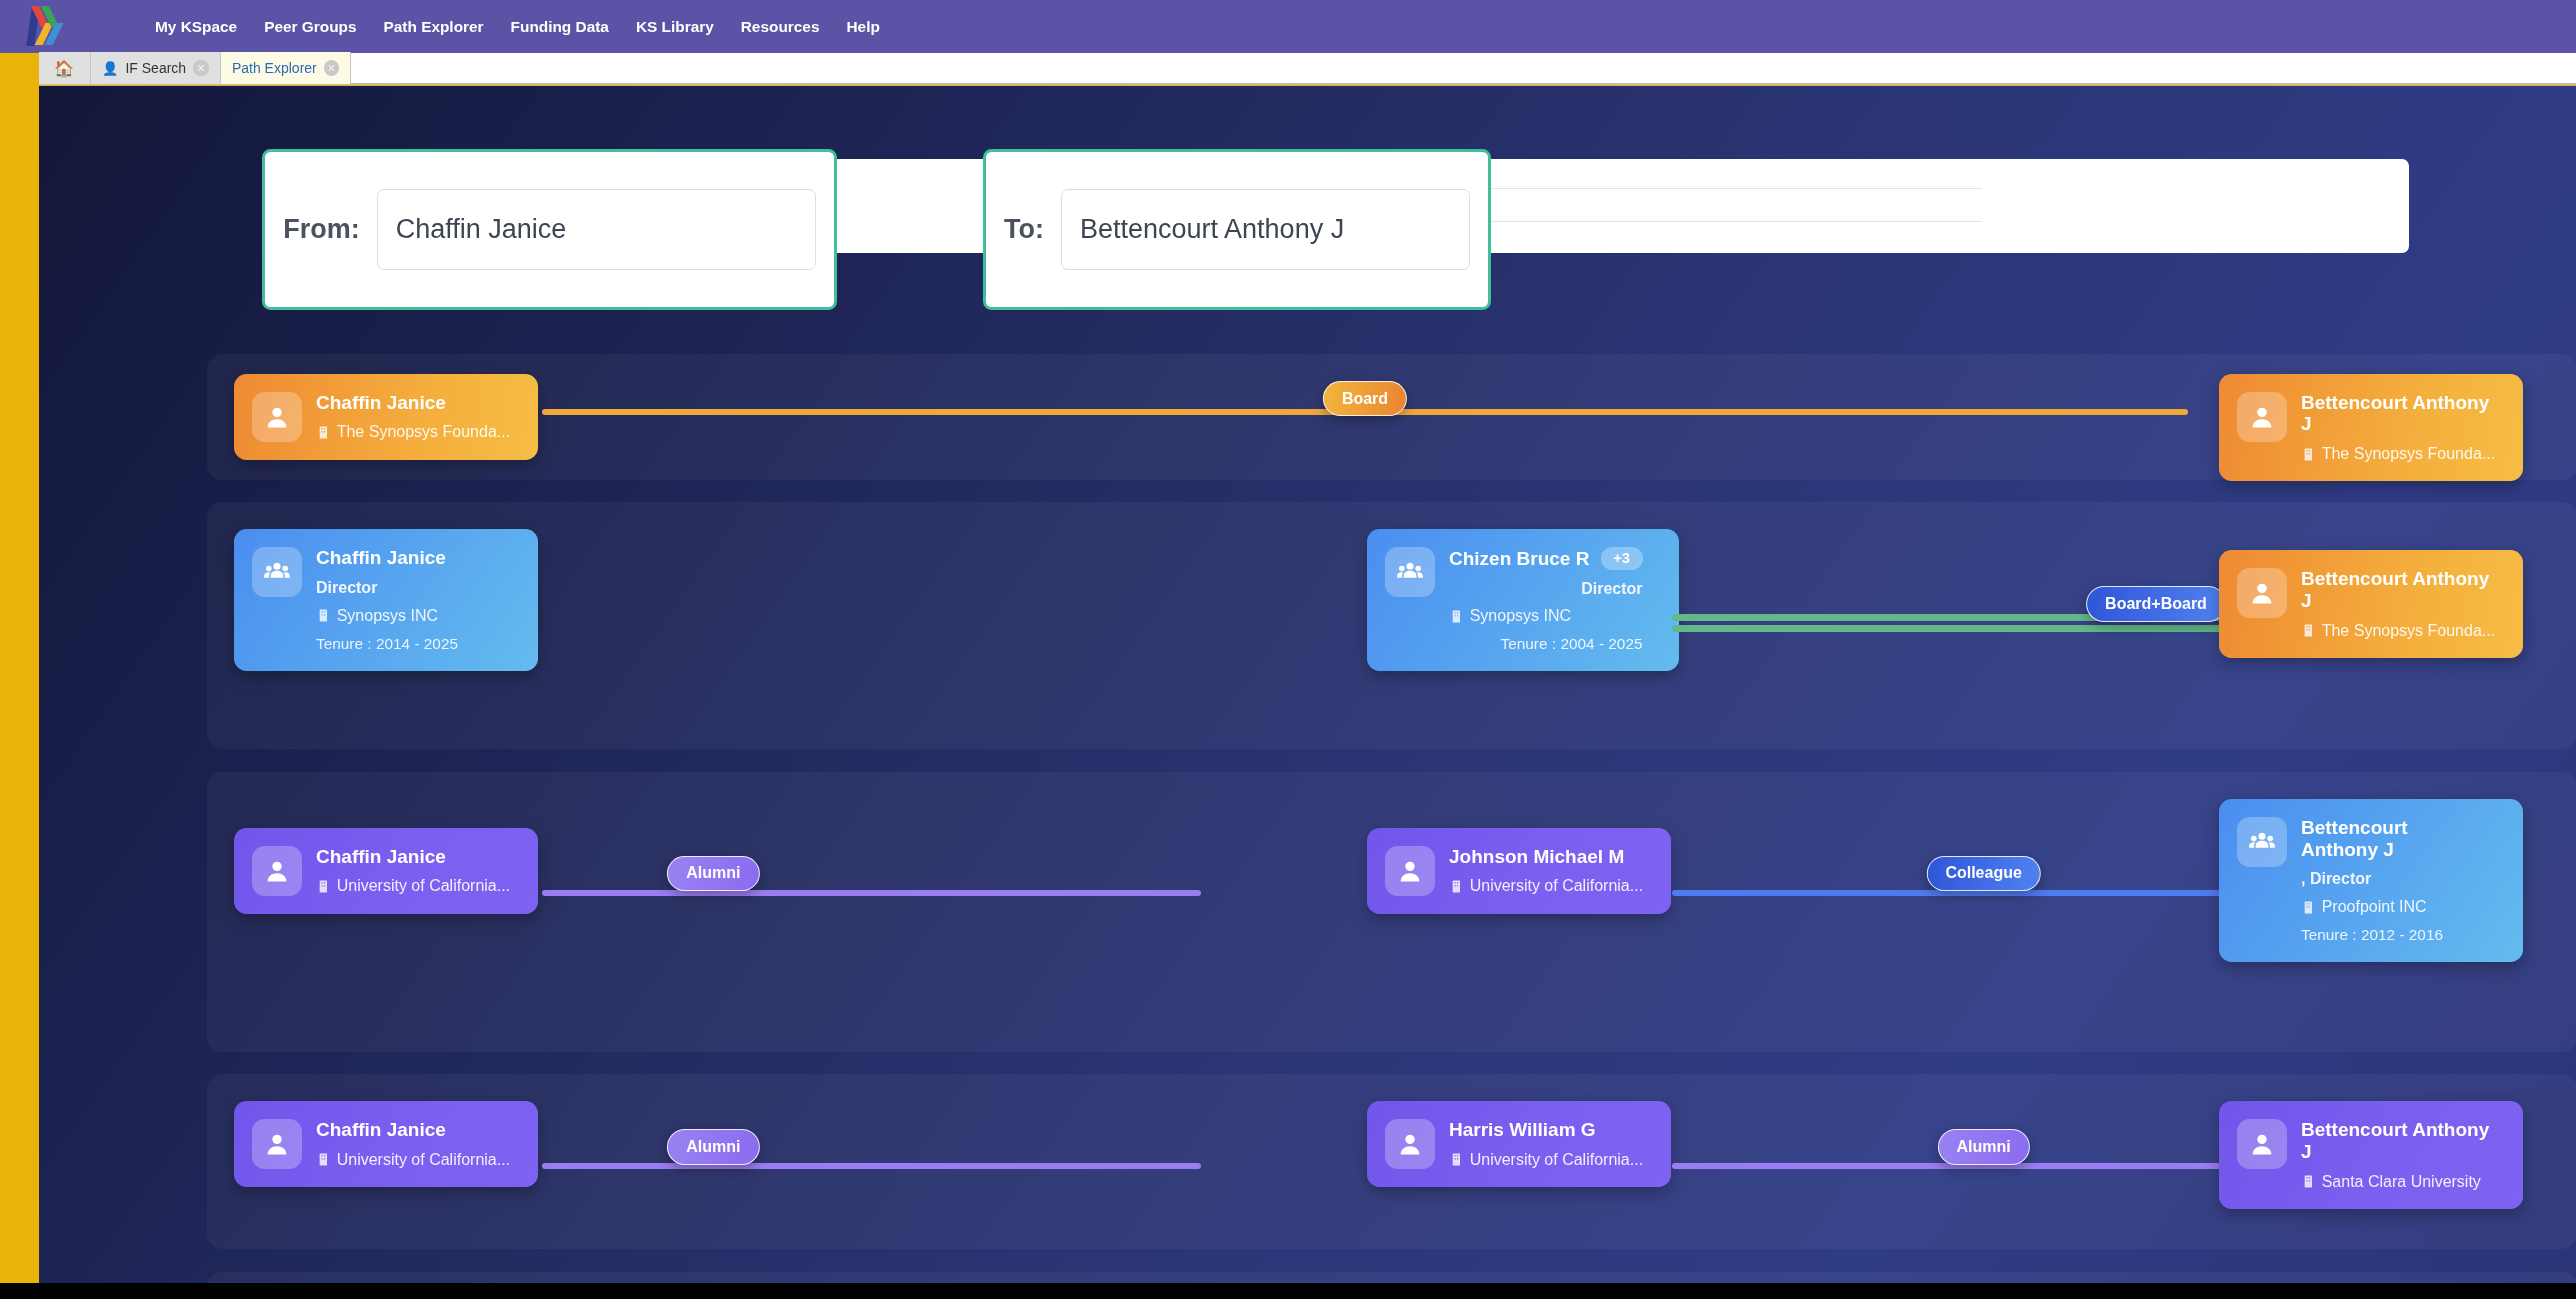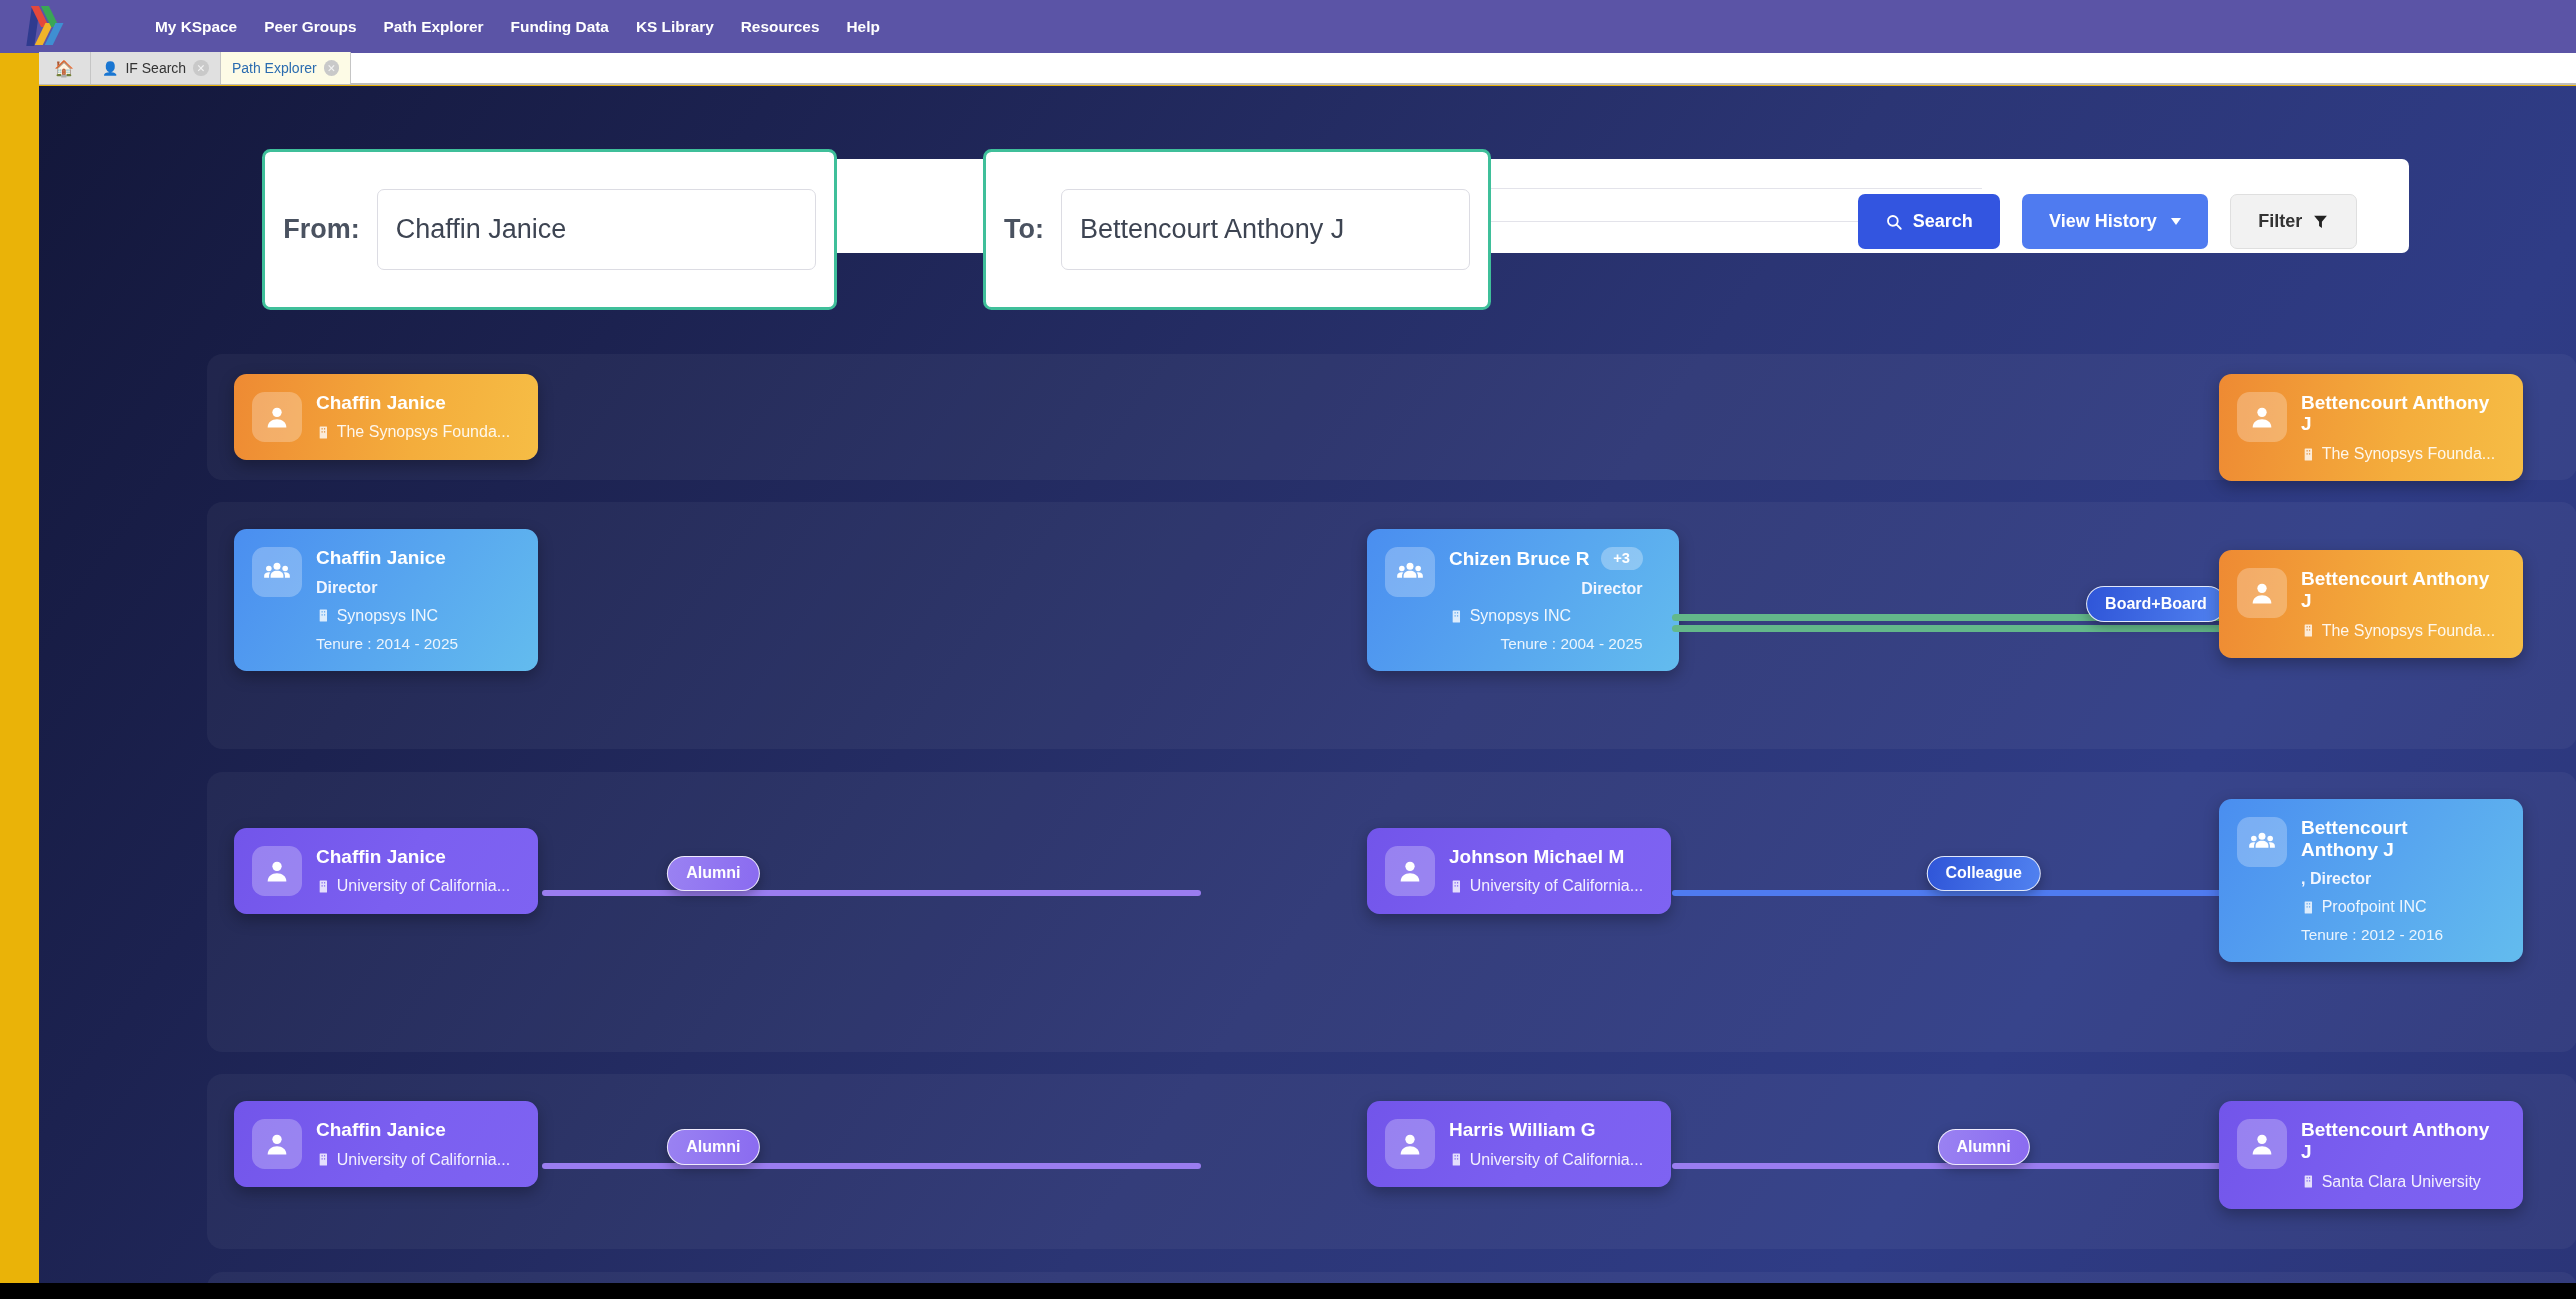--- a/index.html
+++ b/index.html
@@ -226,39 +226,20 @@
       <div class="fieldbox from">
         <span class="fieldlabel">From:</span>
         <div class="fieldinput">Chaffin Janice</div>
       </div>
 
       <div class="fieldbox to">
         <span class="fieldlabel">To:</span>
         <div class="fieldinput">Bettencourt Anthony J</div>
       </div>
 
-      <div class="btnrow">
-        <div class="btn search">
-          <svg width="18" height="18" viewBox="0 0 24 24" fill="none" stroke="#fff" stroke-width="2.4">
-            <circle cx="10.5" cy="10.5" r="6.5"></circle>
-              <line x1="15.5" y1="15.5" x2="21" y2="21" stroke-linecap="round"></line>
-          </svg>
-          <span>Search</span>
-        </div>
-        <div class="btn history">
-          <span>View History</span>
-          <span class="caret"></span>
-        </div>
-        <div class="btn filter">
-          <span>Filter</span>
-          <svg width="17" height="17" viewBox="0 0 24 24" fill="#222">
-            <polygon points="3,4 21,4 14,12.5 14,21 10,18.5 10,12.5"></polygon>
-          </svg>
-        </div>
-      </div>
     </div>
 
     <div class="rows">
 
       <div class="pathrow r1">
         <div class="node orange" style="left:27px; top:19.6px; width:304px;">
           <span class="avatar">
             <svg viewBox="0 0 24 24">
                 <circle cx="12" cy="8" r="4"></circle>
                 <path d="M4 21c0-4.4 3.6-7 8-7s8 2.6 8 7z"></path>
@@ -272,20 +253,24 @@
               <svg viewBox="0 0 24 24">
                   <rect x="6" y="2" width="12" height="20" rx="1"></rect>
                   <rect x="9" y="5" width="2" height="2" fill="#e08a2e"></rect>
                   <rect x="13" y="5" width="2" height="2" fill="#e08a2e"></rect>
                   <rect x="9" y="10" width="2" height="2" fill="#e08a2e"></rect>
                   <rect x="13" y="10" width="2" height="2" fill="#e08a2e"></rect>
                 </svg>
               <span>The Synopsys Founda...</span>
             </div>
           </div>
+        </div>
+        <div class="conn" style="left:335px; top:27px; width:1646px;">
+          <div class="line ln-orange" style="top:28px"></div>
+          <div class="pill orange" style="left:50%;">Board</div>
         </div>
         <div class="node orange" style="left:2012px; top:19.6px; width:304px;">
           <span class="avatar">
             <svg viewBox="0 0 24 24">
                 <circle cx="12" cy="8" r="4"></circle>
                 <path d="M4 21c0-4.4 3.6-7 8-7s8 2.6 8 7z"></path>
               </svg>
           </span>
           <div class="nodebody">
             <div class="nodename">

